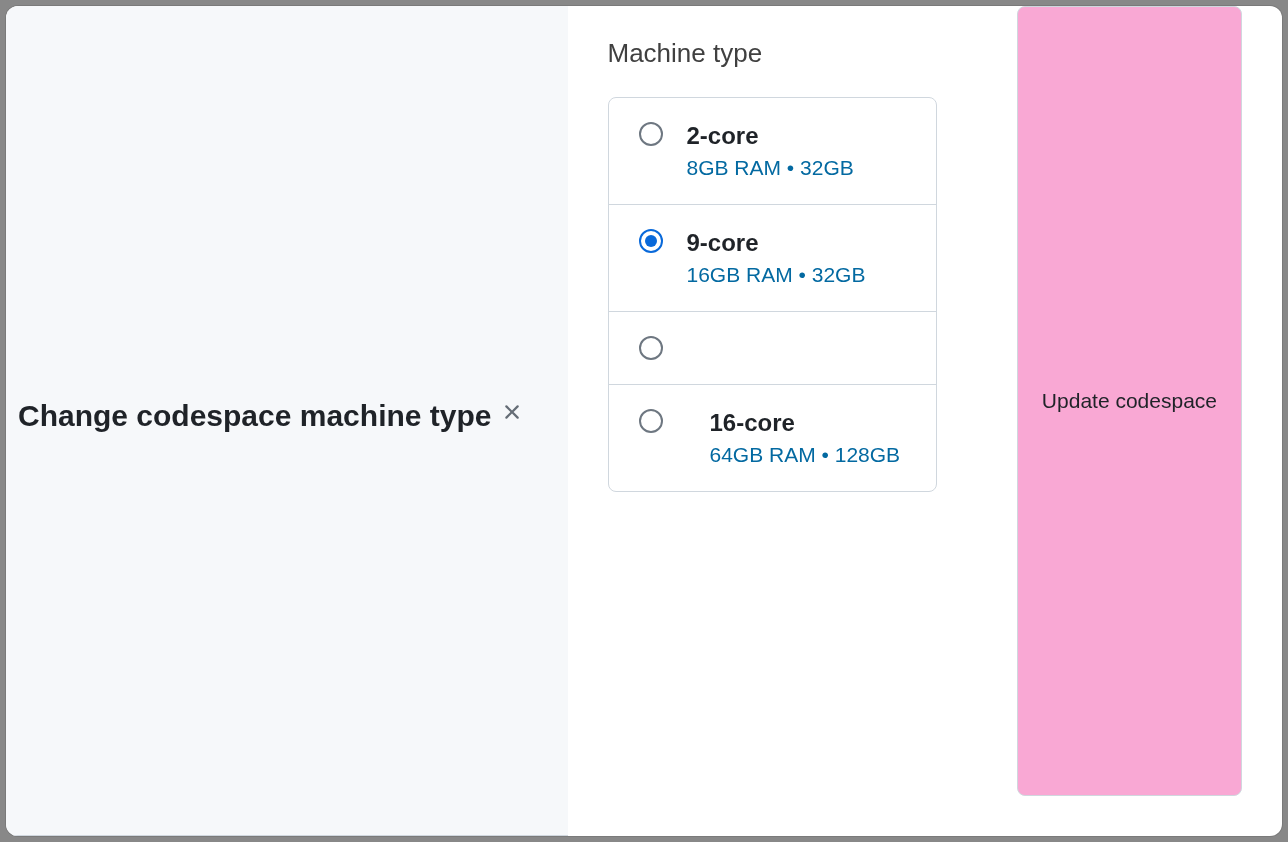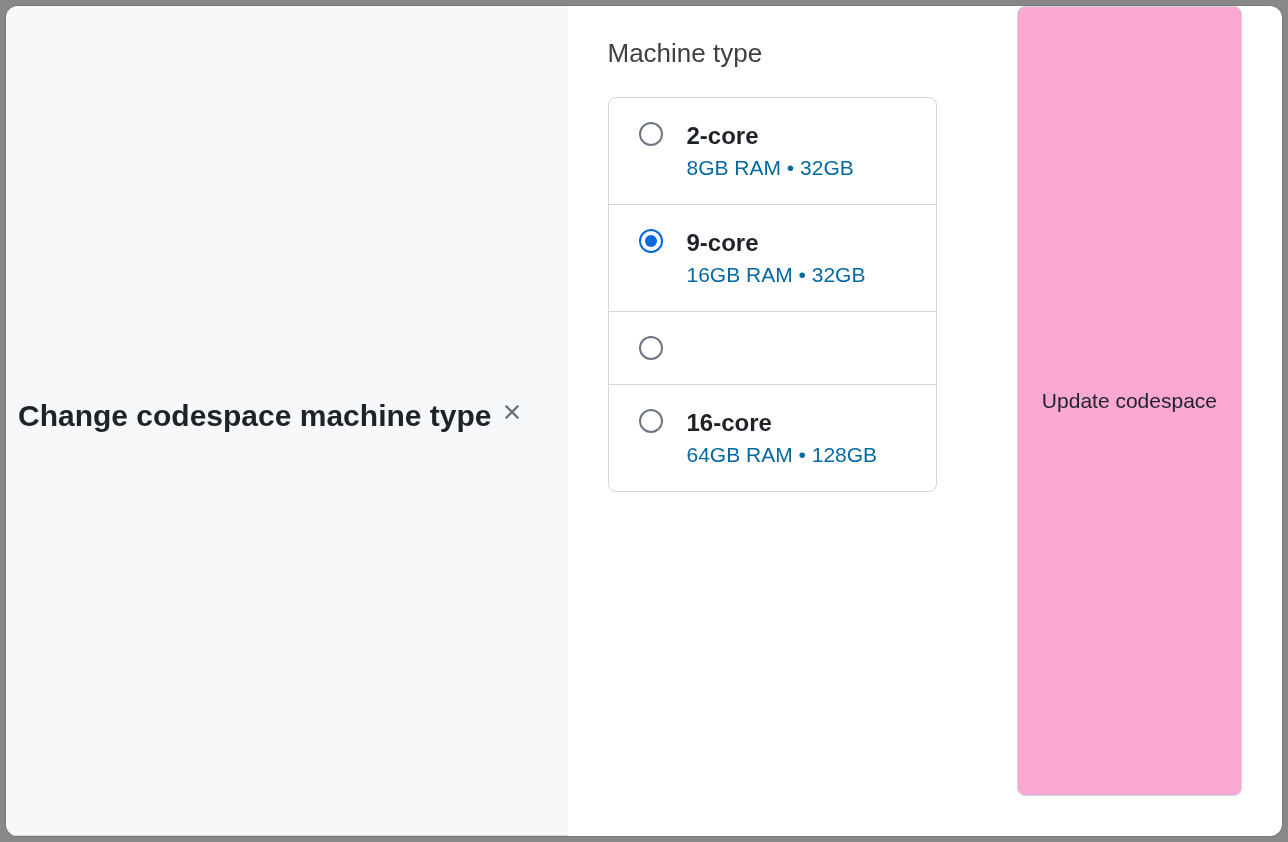--- a/index.html
+++ b/index.html
@@ -74,20 +74,21 @@
     }
     .option-item {
       display: flex;
       align-items: flex-start;
       padding: 24px 30px;
       cursor: pointer;
       border-bottom: 1px solid #d0d7de;
     }
     .option-item:last-child {
       border-bottom: none;
+      gap: 23px;
     }
     .radio-outer {
       width: 24px;
       height: 24px;
       border: 2px solid #6e7781;
       border-radius: 50%;
       flex-shrink: 0;
       display: flex;
       align-items: center;
       justify-content: center;

